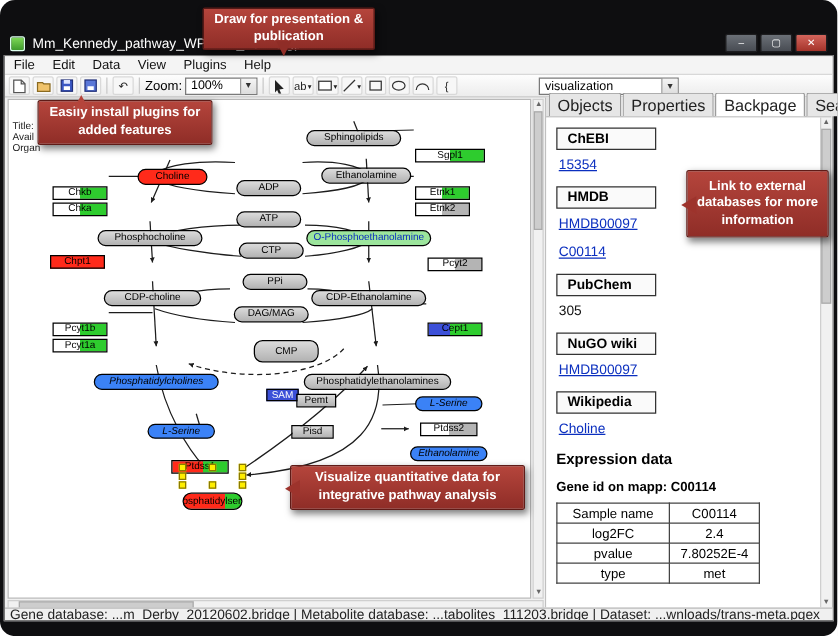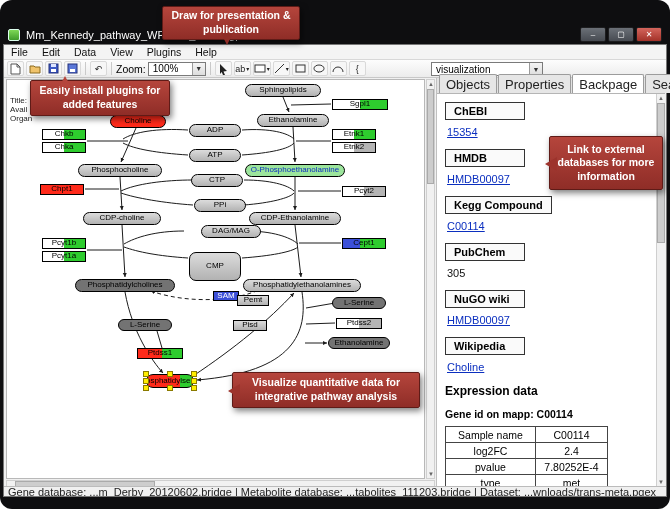--- a/index.html
+++ b/index.html
@@ -26,24 +26,24 @@
   .combo .caret { width:13px; height:100%; background:linear-gradient(#f4f4f4,#ddd); border-left:1px solid #9a9a9a; display:flex; align-items:center; justify-content:center; font-size:7px; color:#333; }
   .zoom-combo { width:58px; }
   .vis-combo { position:absolute; left:427px; top:2px; width:112px; }
 
   
   .main { position:absolute; left:1px; top:33px; right:1px; bottom:10px; }
   .canvas { position:absolute; left:1px; top:1px; width:419px; height:400px; background:#fff; border:1px solid #b8b8b8; overflow:hidden; }
   .edges { position:absolute; left:0; top:0; z-index:1; }
   .infobox { position:absolute; left:3px; top:16px; font-size:8px; color:#222; line-height:9px; z-index:2; }
 
-  .pnode { position:absolute; border:1px solid #000; display:flex; align-items:center; justify-content:center; font-size:8px; line-height:1; white-space:nowrap; overflow:hidden; background:#c6c6c6; color:#000; z-index:2; }
+  .pnode { position:absolute; border:1px solid #000; display:flex; align-items:center; justify-content:center; font-size:8px; line-height:1; white-space:nowrap; overflow:hidden; background:#c6c6c6; color:#000; z-index:2;margin-top:20px; }
   .pill { border-radius:7px; }
   .gray  { background:linear-gradient(#dcdcdc,#b2b2b2); }
-  .green { background:#737373; }
+  .green { background:#3b82f6;font-style:italic; }
   .red   { background:#ff2a1a; }
   .hl    { background:#9ce59c; color:#0b2fbf; }
   .blue  { background:#3c50d8; color:#fff; }
   .split-green     { background:linear-gradient(90deg,#ffffff 0 50%,#2ecc2e 50%); }
   .split-gray      { background:linear-gradient(90deg,#ffffff 0 50%,#b4b4b4 50%); }
   .split-bluegreen { background:linear-gradient(90deg,#3c50d8 0 40%,#2ecc2e 40%); }
   .split-redgreen  { background:linear-gradient(90deg,#ff2a1a 0 55%,#2ecc2e 55%); }
   .split-ps        { background:linear-gradient(90deg,#ff2a1a 0 72%,#2ecc2e 72%); }
   .handle { position:absolute; width:6px; height:6px; background:#ffee00; border:1px solid #8a7a00; z-index:3; }
 
@@ -260,25 +260,25 @@
             <div class="pnode pill gray" style="left: 182px; top: 43.5px; width: 52px; height: 13px;">ADP</div>
             <div class="pnode pill gray" style="left: 182px; top: 68.5px; width: 52px; height: 13px;">ATP</div>
             <div class="pnode pill gray" style="left: 71px; top: 83.5px; width: 84px; height: 13px;">Phosphocholine</div>
             <div class="pnode pill hl" style="left: 238px; top: 83.5px; width: 100px; height: 13px;">O-Phosphoethanolamine</div>
             <div class="pnode pill gray" style="left: 184px; top: 93.5px; width: 52px; height: 13px;">CTP</div>
             <div class="pnode pill gray" style="left: 187px; top: 118.5px; width: 52px; height: 13px;">PPi</div>
             <div class="pnode red" style="left: 33px; top: 103.5px; width: 44px; height: 11px;">Chpt1</div>
             <div class="pnode split-gray" style="left: 335px; top: 105.5px; width: 44px; height: 11px; text-align: center;">Pcyt2</div>
             <div class="pnode pill gray" style="left: 76px; top: 131.5px; width: 78px; height: 13px;">CDP-choline</div>
             <div class="pnode pill gray" style="left: 242px; top: 131.5px; width: 92px; height: 13px;">CDP-Ethanolamine</div>
-            <div class="pnode pill gray" style="left: 194px; top: 144.5px; width: 60px; height: 13px;">DAG/MAG</div>
+            <div class="pnode pill gray" style="left: 180px; top: 144.5px; width: 60px; height: 13px;">DAG/MAG</div>
             <div class="pnode split-green" style="left: 35px; top: 157.5px; width: 44px; height: 11px;">Pcyt1b</div>
             <div class="pnode split-green" style="left: 35px; top: 170.5px; width: 44px; height: 11px;">Pcyt1a</div>
             <div class="pnode split-bluegreen" style="left: 335px; top: 157.5px; width: 44px; height: 11px;">Cept1</div>
-            <div class="pnode pill gray" style="left: 182px; top: 171.5px; width: 52px; height: 29px;">CMP</div>
+            <div class="pnode pill gray" style="left: 196px; top: 171.5px; width: 52px; height: 18px;">CMP</div>
             <div class="pnode pill green" style="left: 68px; top: 198.5px; width: 100px; height: 13px;">Phosphatidylcholines</div>
             <div class="pnode pill gray" style="left: 236px; top: 198.5px; width: 118px; height: 13px;">Phosphatidylethanolamines</div>
             <div class="pnode blue" style="left: 206px; top: 211px; width: 26px; height: 10px;">SAM</div>
             <div class="pnode gray" style="left: 230px; top: 214.5px; width: 32px; height: 11px;">Pemt</div>
             <div class="pnode pill green" style="left: 111px; top: 239px; width: 54px; height: 12px;">L-Serine</div>
             <div class="pnode gray" style="left: 226px; top: 239.5px; width: 34px; height: 11px;">Pisd</div>
             <div class="pnode split-redgreen" style="left: 130px; top: 267.5px; width: 46px; height: 11px;">Ptdss1</div>
             <div class="pnode pill split-ps" style="left: 139px; top: 294px; width: 48px; height: 14px;">Phosphatidylserine</div>
             <div class="handle" style="left: 136px; top: 291px;"></div>
             <div class="handle" style="left: 160px; top: 291px;"></div>
@@ -311,21 +311,20 @@
             <span class="tab active">Backpage</span>
             <span class="tab">Search</span>
             <span class="tab">Legend</span>
           </div>
         <div class="sidebar-content">
           <div id="backpage-sections">
               <div class="bp-header">ChEBI</div>
               <div class="bp-value link">15354</div>
               <div class="bp-header">HMDB</div>
               <div class="bp-value link">HMDB00097</div>
-              <div class="bp-header">Kegg Compound</div>
               <div class="bp-value link">C00114</div>
               <div class="bp-header">PubChem</div>
               <div class="bp-value">305</div>
               <div class="bp-header">NuGO wiki</div>
               <div class="bp-value link">HMDB00097</div>
               <div class="bp-header">Wikipedia</div>
               <div class="bp-value link">Choline</div>
             </div>
           <div class="expr-title">Expression data</div>
           <div class="gene-line">Gene id on mapp: C00114</div>

